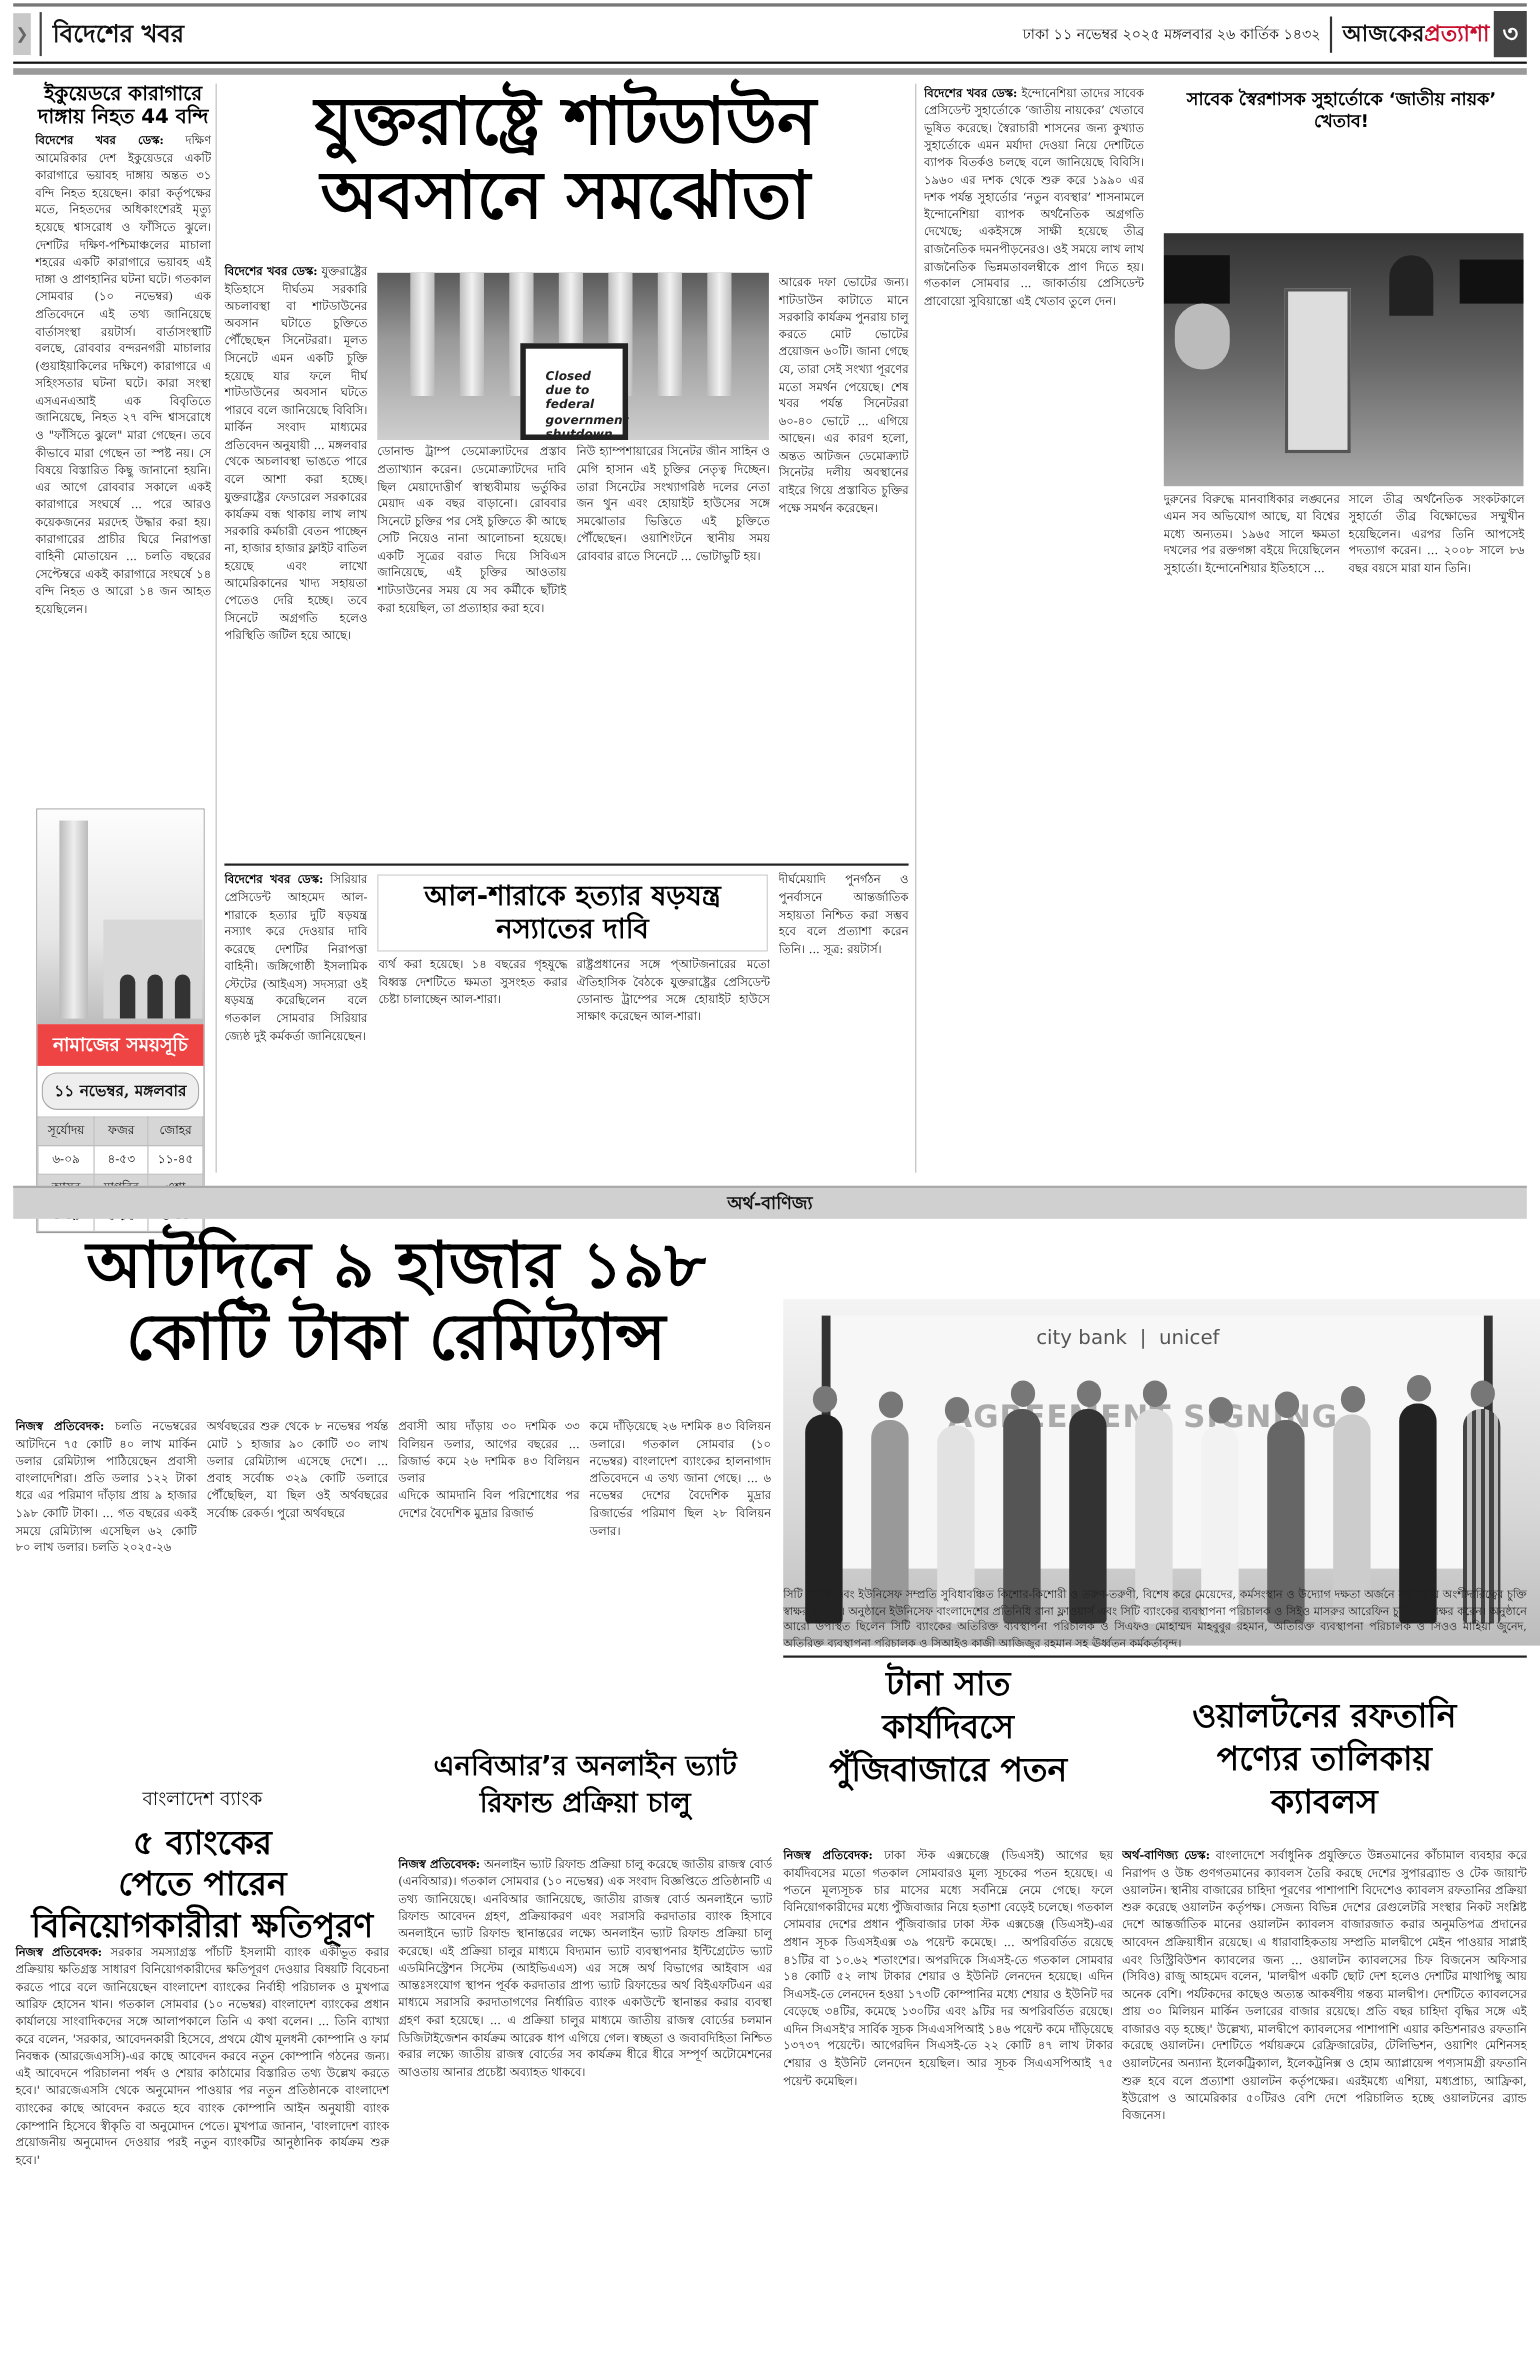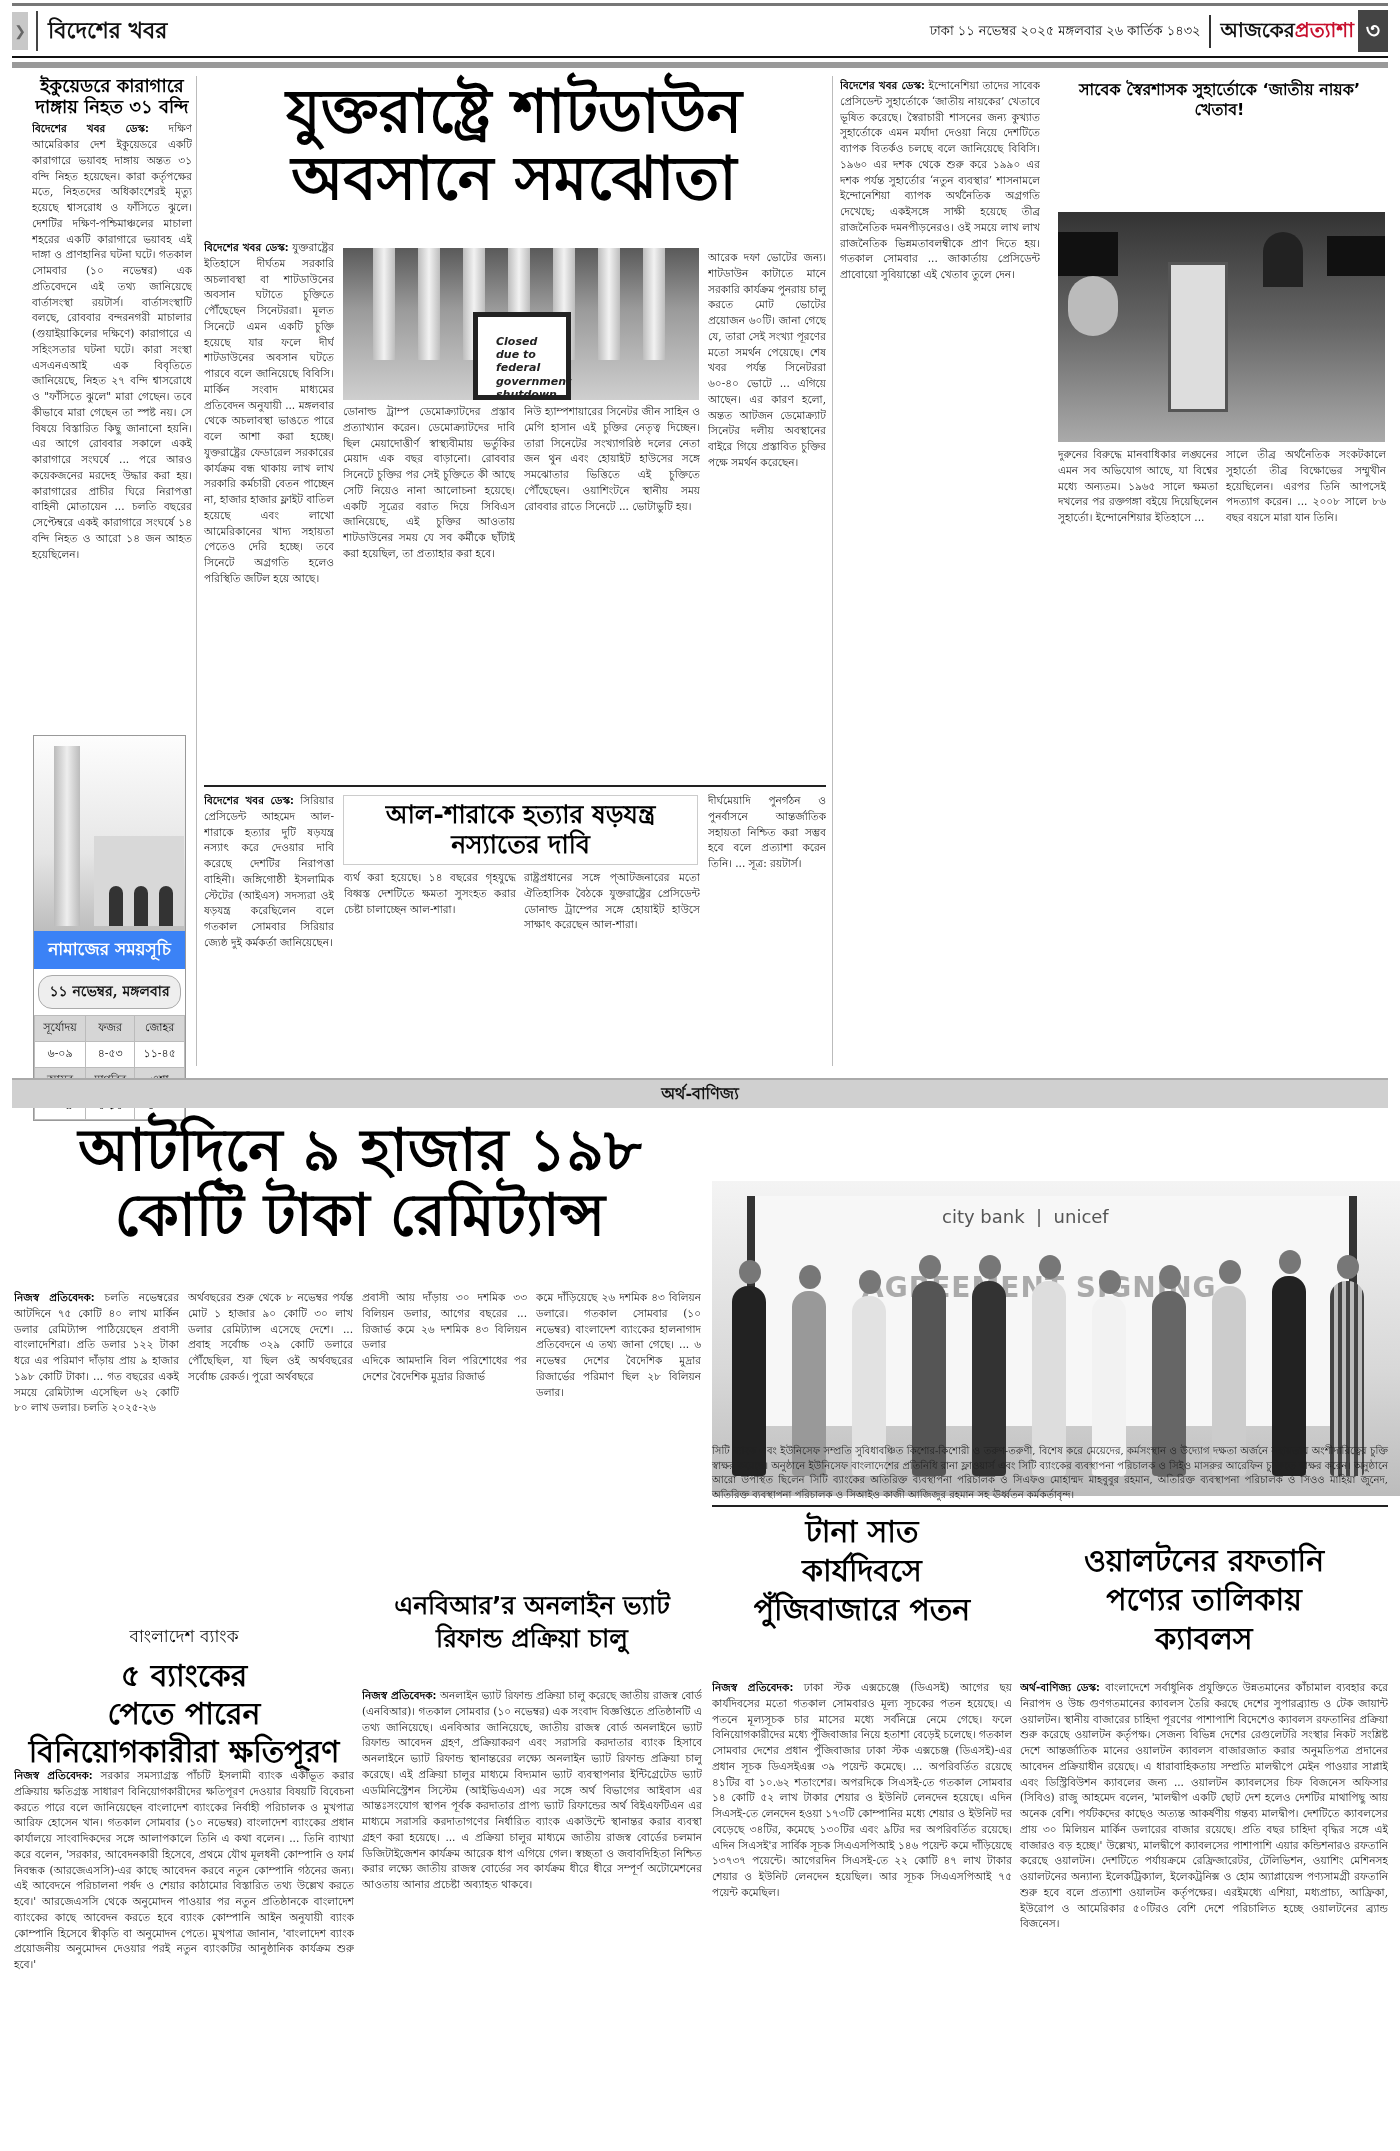--- a/index.html
+++ b/index.html
@@ -25,21 +25,21 @@
   .body-text b { font-weight: bold; color:#000; }
   .col-rule-v { width: 1px; background: #bbb; }
   .hr { height: 2px; background: #222; }
 
   .photo { background: linear-gradient(180deg, #5a5a5a 0%, #9a9a9a 40%, #cfcfcf 100%); overflow: hidden; }
   .pillar { position: absolute; bottom: 40px; width: 22px; background: linear-gradient(90deg,#bdbdbd,#f2f2f2,#bdbdbd); }
   .sign { position:absolute; left: 160px; bottom: 0; width: 90px; height: 88px; background:#fff; border: 5px solid #222; font-family:"DejaVu Sans",sans-serif; font-weight:bold; font-style:italic; font-size: 11px; line-height:1.2; padding:18px; color:#222; }
 
   .prayer-box { border: 1px solid #999; }
   .prayer-img { height: 245px; background: linear-gradient(180deg,#fdfdfd 0%,#e6e6e6 60%,#bdbdbd 100%); position: relative; overflow:hidden; }
-  .prayer-title { background: #3b82f6; color: #fff; text-align: center; font-family: "DejaVu Sans", sans-serif; font-weight: bold; font-size: 17px; padding: 5px 0; }
+  .prayer-title { background: #ef4444; color: #fff; text-align: center; font-family: "DejaVu Sans", sans-serif; font-weight: bold; font-size: 17px; padding: 5px 0; }
   .prayer-date { text-align:center; font-family:"DejaVu Serif",serif; font-weight:bold; font-size:14px; padding:4px; background:#eee; border:1px solid #aaa; border-radius: 14px; margin: 6px 4px; }
   table.prayer { width: 100%; border-collapse: collapse; font-family: "DejaVu Serif", serif; font-size: 11px; }
   table.prayer td { border: 1px solid #bbb; padding: 3px 4px; text-align: center; }
   table.prayer tr.lbl td { background: #d6d6d6; }
 
   .section-band { left: 12px; top: 1078px; width: 1376px; height: 30px; background: #d0d0d0; border-top: 2px solid #aaa; display:flex; align-items:center; justify-content:center; font-family:"DejaVu Serif",serif; font-size:16px; font-weight:bold; }
 
   .group-photo { background: linear-gradient(180deg,#f4f4f4 0%, #d8d8d8 60%, #bcbcbc 100%); position: relative; overflow: hidden; }
   .person { position:absolute; bottom: 20px; width: 34px; border-radius: 16px 16px 4px 4px; }
   .person .head { position:absolute; top:-26px; left:7px; width:22px; height:24px; border-radius:50%; background:#777; }
@@ -58,21 +58,21 @@
   <div class="hdr-date">ঢাকা ১১ নভেম্বর ২০২৫ মঙ্গলবার ২৬ কার্তিক ১৪৩২</div>
   <div class="hdr-logo">
     <span>আজকের</span><span class="accent">প্রত্যাশা</span>
   </div>
   <div class="hdr-page">৩</div>
 </div>
 <div class="abs rule-dark"></div>
 <div class="abs rule-grey"></div>
 
 <div class="abs" style="left:32px; top:76px; width:160px;">
-  <div class="headline" style="font-size:18px; line-height:1.15;">ইকুয়েডরে কারাগারে দাঙ্গায় নিহত ৩১ বন্দি</div>
+  <div class="headline" style="font-size:18px; line-height:1.15;">ইকুয়েডরে কারাগারে দাঙ্গায় নিহত 44 বন্দি</div>
   <div class="body-text" style="margin-top:4px; height:580px; overflow:hidden;">
     <b>বিদেশের খবর ডেস্ক:</b>
     <span>দক্ষিণ আমেরিকার দেশ ইকুয়েডরে একটি কারাগারে ভয়াবহ দাঙ্গায় অন্তত ৩১ বন্দি নিহত হয়েছেন। কারা কর্তৃপক্ষের মতে, নিহতদের অধিকাংশেরই মৃত্যু হয়েছে শ্বাসরোধ ও ফাঁসিতে ঝুলে। দেশটির দক্ষিণ-পশ্চিমাঞ্চলের মাচালা শহরের একটি কারাগারে ভয়াবহ এই দাঙ্গা ও প্রাণহানির ঘটনা ঘটে। গতকাল সোমবার (১০ নভেম্বর) এক প্রতিবেদনে এই তথ্য জানিয়েছে বার্তাসংস্থা রয়টার্স। বার্তাসংস্থাটি বলছে, রোববার বন্দরনগরী মাচালার (গুয়াইয়াকিলের দক্ষিণে) কারাগারে এ সহিংসতার ঘটনা ঘটে। কারা সংস্থা এসএনএআই এক বিবৃতিতে জানিয়েছে, নিহত ২৭ বন্দি শ্বাসরোধে ও "ফাঁসিতে ঝুলে" মারা গেছেন। তবে কীভাবে মারা গেছেন তা স্পষ্ট নয়। সে বিষয়ে বিস্তারিত কিছু জানানো হয়নি। এর আগে রোববার সকালে একই কারাগারে সংঘর্ষে ... পরে আরও কয়েকজনের মরদেহ উদ্ধার করা হয়। কারাগারের প্রাচীর ঘিরে নিরাপত্তা বাহিনী মোতায়েন ... চলতি বছরের সেপ্টেম্বরে একই কারাগারে সংঘর্ষে ১৪ বন্দি নিহত ও আরো ১৪ জন আহত হয়েছিলেন।</span>
   </div>
 </div>
 
 <div class="abs prayer-box" style="left:33px; top:735px; width:153px;">
   <div class="prayer-img" style="height:195px;">
     <div style="position:absolute;left:20px;top:10px;width:26px;height:180px;background:linear-gradient(90deg,#bbb,#eee,#bbb);"></div>
     <div style="position:absolute;left:60px;top:100px;width:90px;height:90px;background:#d8d8d8;"></div>

